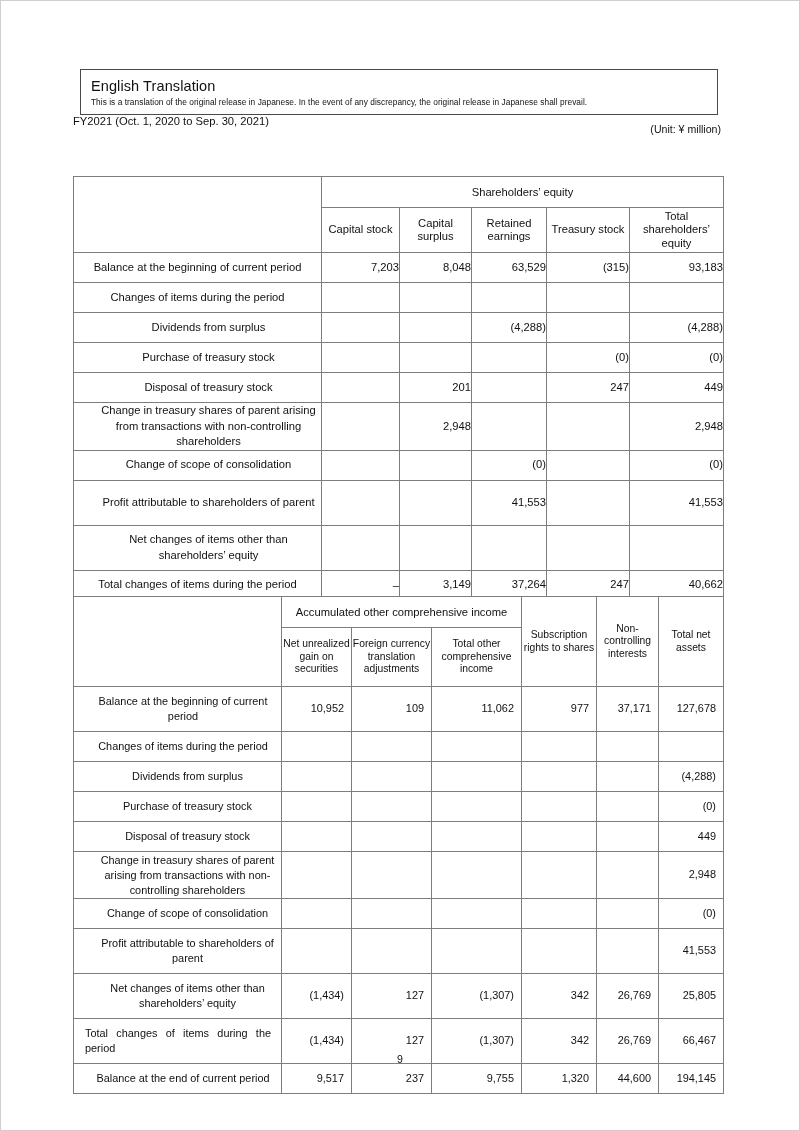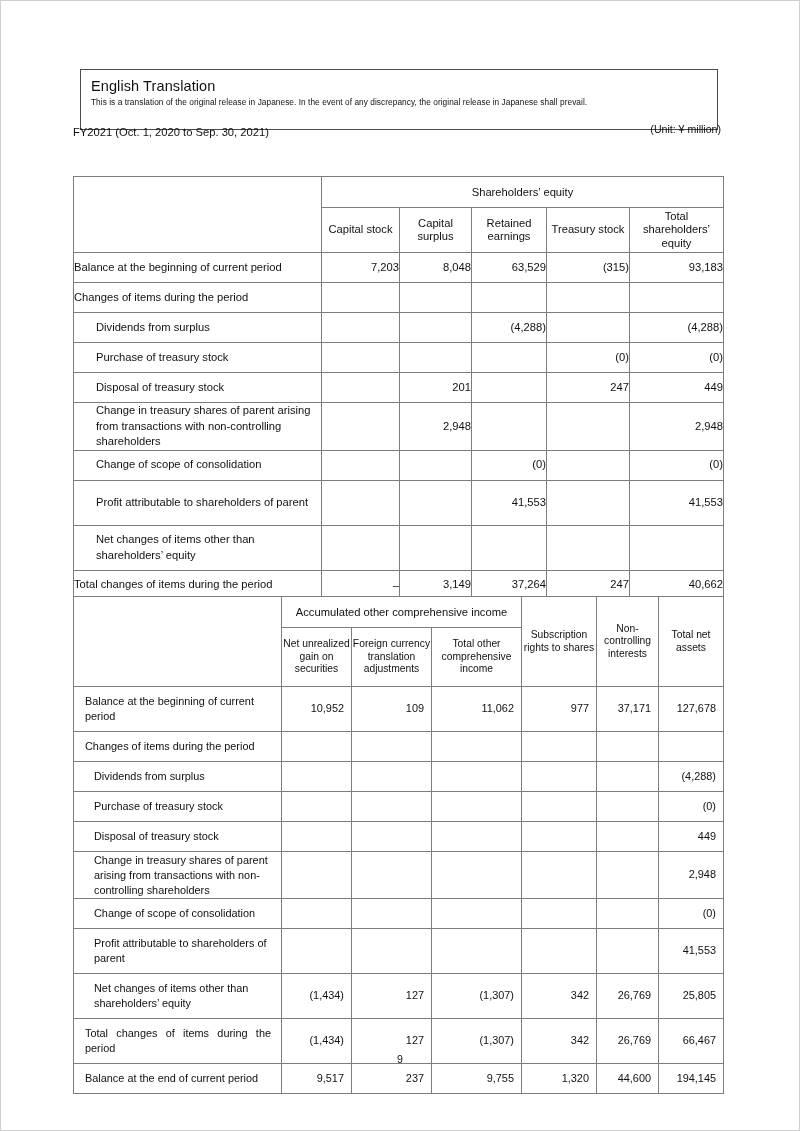--- a/index.html
+++ b/index.html
@@ -28,21 +28,21 @@
   }
 
   
   .notice-box {
     position: absolute;
     left: 79px;
     top: 68px;
     width: 638px;
     box-sizing: border-box;
     border: 1px solid #4a4a4a;
-    padding: 7px 9px 21px 10px;
+    padding: 7px 9px 6px 10px;
   }
   .notice-title {
     font-size: 14.5px;
     line-height: 19px;
     color: #111111;
     letter-spacing: 0.1px;
   }
   .notice-sub {
     font-size: 8.3px;
     line-height: 12px;
@@ -52,21 +52,20 @@
   }
 
   
   .fy-line {
     position: absolute;
     left: 72px;
     top: 113px;
     font-size: 11.2px;
     line-height: 14px;
     color: #111111;
-    margin-top: 11px;
   }
   .unit-line {
     position: absolute;
     right: 78px;
     top: 122px;
     font-size: 10.6px;
     line-height: 13px;
     color: #111111;
   }
 
@@ -116,21 +115,21 @@
     line-height: 12.6px;
   }
   .hdr-blank {
     border-right: 1px solid #7d7d7d;
   }
 
   td.lbl {
     font-size: 11.2px;
     line-height: 15.5px;
     padding: 5px 4px 5px 11px;
-    text-align: left;
+    text-align: center;
   }
   td.lbl.indent {
     padding-left: 22px;
   }
   td.lbl.justify {
     text-align: justify;
     text-align-last: justify;
     padding-right: 10px;
   }
   td.lbl.t2 {

